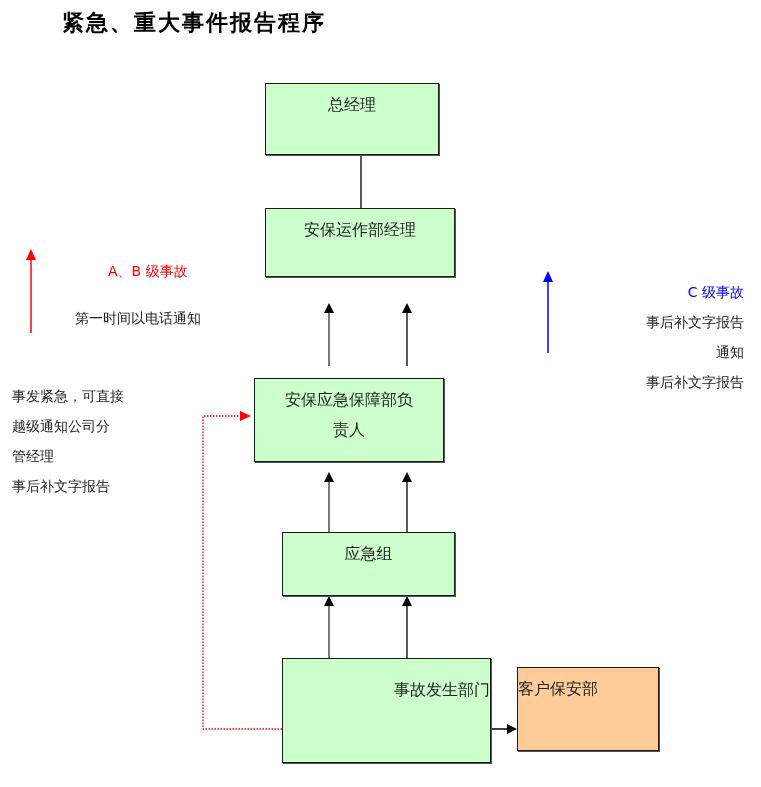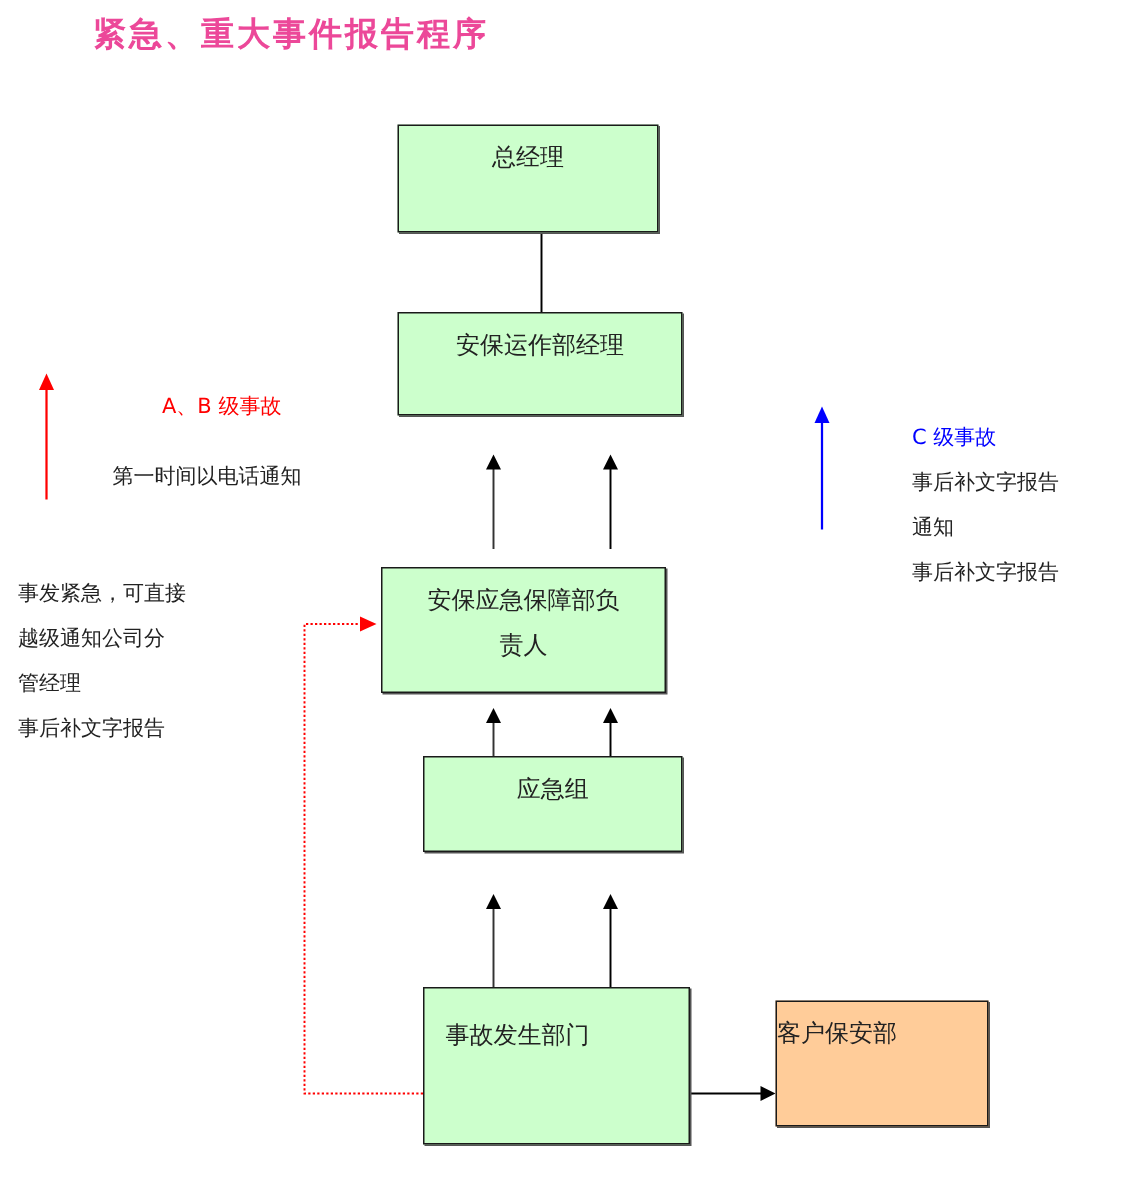--- a/index.html
+++ b/index.html
@@ -1,19 +1,19 @@
 <!DOCTYPE html>
 <html><head>
 <meta charset="utf-8">
 <style>
   html, body { margin:0; padding:0; background:#ffffff; }
   body { width:761px; height:787px; position:relative; overflow:hidden;
          font-family:"DejaVu Serif","Liberation Serif",serif; color:#222; }
   .title { position:absolute; left:62px; top:8px; font-size:22px; font-weight:bold;
-           letter-spacing:2px; color:#ec4899; font-family:"DejaVu Serif",serif; }
+           letter-spacing:2px; color:#000000; font-family:"DejaVu Serif",serif; }
   .box { position:absolute; box-sizing:border-box; background:#ccffcc;
          border:1.5px solid #1a1a1a; box-shadow:1px 1px 0 #555;
          font-size:16px; color:#222; text-align:center; line-height:30px; }
   .box.orange { background:#ffcc99; }
   .box span { display:block; }
   .note { position:absolute; font-size:14px; line-height:30px; color:#222; }
   .red { color:#ff0000; font-family:"DejaVu Sans",sans-serif; font-size:14px; }
   .blue { color:#0000ff; font-family:"DejaVu Sans",sans-serif; font-size:14px; }
   svg.arrows { position:absolute; left:0; top:0; }
 </style>
@@ -88,36 +88,36 @@
 
 <div class="box" style="left:265px; top:208px; width:190px; height:69px; padding-top:6px;">
   <span>安保运作部经理</span>
 </div>
 
 <div class="box" style="left:254px; top:378px; width:190px; height:84px; padding-top:6px;">
   <span>安保应急保障部负</span>
   <span>责人</span>
 </div>
 
-<div class="box" style="left:282px; top:504px; width:173px; height:64px; padding-top:6px;">
+<div class="box" style="left:282px; top:532px; width:173px; height:64px; padding-top:6px;">
   <span>应急组</span>
 </div>
 
-<div class="box" style="left:282px; top:658px; width:178px; height:105px; padding-top:16px; text-align:left; padding-left:14px;">
+<div class="box" style="left:282px; top:658px; width:209px; height:105px; padding-top:16px; text-align:right; padding-left:14px;">
   <span>事故发生部门</span>
 </div>
 
 <div class="box orange" style="left:517px; top:667px; width:142px; height:84px; padding-top:6px; text-align:left; padding-left:0;">
   <span>客户保安部</span>
 </div>
 
 <div class="note red" style="left:108px; top:256px;">A、B 级事故</div>
 <div class="note" style="left:75px; top:303px;">第一时间以电话通知</div>
 
-<div class="note" style="left:608px; top:277px; width:136px; text-align:left;">
+<div class="note" style="left:608px; top:277px; width:136px; text-align:right;">
   <span class="blue" style="display:block;">C 级事故</span>
   <span style="display:block;">事后补文字报告</span>
   <span style="display:block;">通知</span>
   <span style="display:block;">事后补文字报告</span>
 </div>
 
 <div class="note" style="left:12px; top:381px;">
   <span style="display:block;">事发紧急，可直接</span>
   <span style="display:block;">越级通知公司分</span>
   <span style="display:block;">管经理</span>

